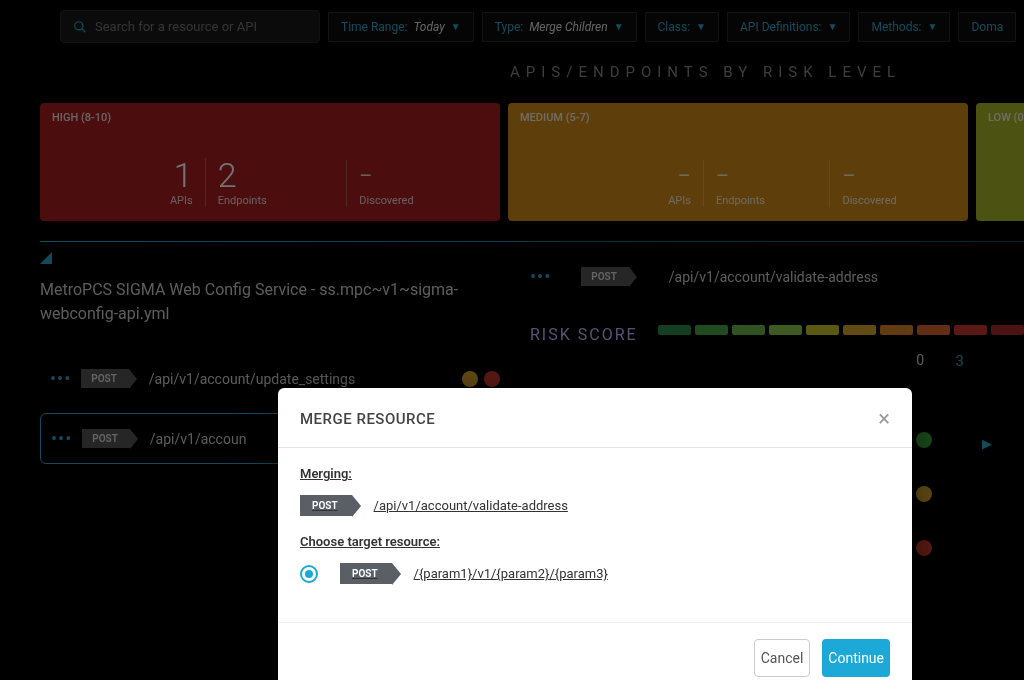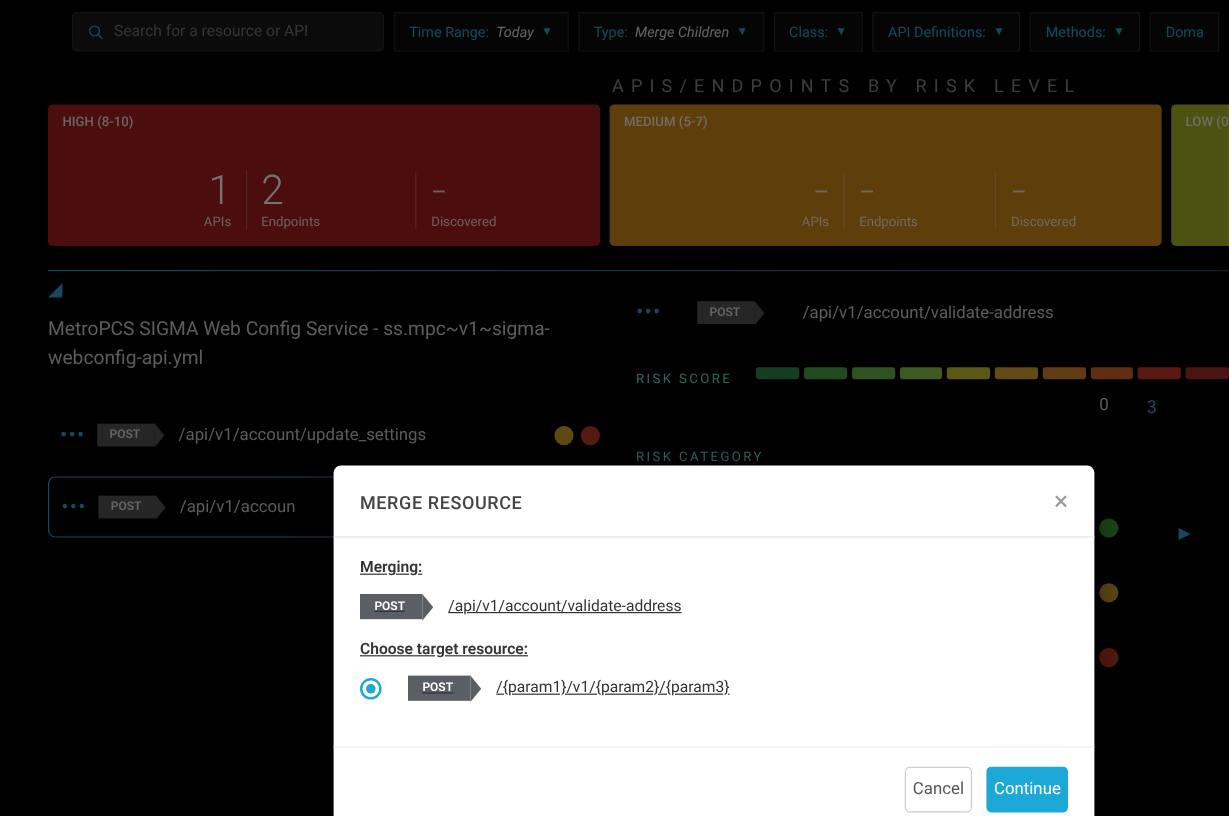--- a/index.html
+++ b/index.html
@@ -1,29 +1,29 @@
 <!DOCTYPE html>
 <html><head>
   <meta charset="utf-8">
   <style>
     * { margin: 0; padding: 0; box-sizing: border-box; font-family: -apple-system, BlinkMacSystemFont, 'Segoe UI', Roboto, sans-serif; }
     body { background: #000; width: 1024px; height: 680px; overflow: hidden; position: relative; color: #ccc; }
     .dim-overlay { position: absolute; top: 0; left: 0; right: 0; bottom: 0; background: rgba(0,0,0,0.55); z-index: 10; pointer-events: none; }
     
-    .top-bar { display: flex; gap: 8px; padding: 10px 40px 10px 60px; }
+    .top-bar { display: flex; gap: 8px; padding: 10px 40px 10px 60px; align-items: center; }
     .search-box { flex: 0 0 260px; background: #1a1a1a; border: 1px solid #2a2a2a; border-radius: 4px; padding: 8px 12px; display: flex; align-items: center; gap: 8px; }
     .search-box input { background: transparent; border: none; color: #666; font-size: 13px; outline: none; flex: 1; }
     .filter-chip { background: #0d0d0d; border: 1px solid #2a2a2a; border-radius: 1px; padding: 7px 12px; display: flex; align-items: center; gap: 6px; font-size: 12px; white-space: nowrap; }
     .filter-chip .label { color: #2da5c9; }
     .filter-chip .value { color: #ddd; font-style: italic; }
     .chev-down { color: #2da5c9; font-size: 10px; }
     
     .risk-title { letter-spacing: 6px; font-size: 15px; color: #888; padding: 10px 0 6px 510px; font-weight: 400; }
     
-    .risk-cards { display: flex; gap: 8px; padding: 0 0 0 40px; }
+    .risk-cards { display: flex; gap: 8px; padding: 0 0 0 40px; margin-top: 16px; }
     .risk-card { height: 118px; border-radius: 4px; position: relative; padding: 8px 12px; display: flex; flex-direction: column; }
     .risk-card.high { background: #a61e1e; flex: 0 0 460px; }
     .risk-card.medium { background: #d18b1a; flex: 0 0 460px; }
     .risk-card.low { background: #a8b528; flex: 0 0 60px; }
     .risk-card-header { font-size: 11px; color: rgba(255,255,255,0.85); font-weight: 500; }
     .risk-card-body { display: flex; flex: 1; align-items: flex-end; padding-bottom: 6px; }
     .risk-stat { flex: 1; border-left: 1px solid rgba(255,255,255,0.25); padding-left: 12px; display: flex; flex-direction: column; align-items: flex-start; }
     .risk-stat:first-child { border-left: none; }
     .risk-stat .num { font-size: 34px; font-weight: 300; color: #fff; line-height: 1; }
     .risk-stat .dash { font-size: 20px; color: rgba(255,255,255,0.8); line-height: 1.6; }
@@ -40,21 +40,21 @@
     
     .endpoint-row { display: flex; align-items: center; gap: 10px; padding: 14px 10px; position: relative; }
     .endpoint-row.selected { border: 1px solid #2da5c9; border-radius: 6px; margin-top: 10px; }
     .dots { color: #2da5c9; font-size: 18px; letter-spacing: 1px; cursor: pointer; }
     .method-badge { background: #555; color: #ddd; font-size: 10px; padding: 4px 12px 4px 10px; font-weight: 600; position: relative; }
     .method-badge::after { content: ''; position: absolute; right: -8px; top: 0; width: 0; height: 0; border-style: solid; border-width: 10px 0 10px 8px; border-color: transparent transparent transparent #555; }
     .endpoint-path { font-size: 14px; color: #ccc; margin-left: 10px; }
     .status-dots { display: flex; gap: 6px; margin-left: auto; }
     .status-dot { width: 16px; height: 16px; border-radius: 50%; }
     
-    .score-label { font-size: 11px; letter-spacing: 2px; color: #5eead4; margin: 24px 0 8px 0; }
+    .score-label { font-size: 16px; letter-spacing: 2px; color: #c4b5fd; margin: 24px 0 8px 0; }
     .score-bar { display: flex; gap: 4px; margin-bottom: 10px; }
     .score-seg { height: 10px; flex: 1; border-radius: 2px; }
     
     .right-dots-col { position: absolute; right: 92px; top: 432px; display: flex; flex-direction: column; gap: 38px; }
     .play-arrow { position: absolute; right: 32px; top: 436px; color: #2da5c9; font-size: 13px; }
     
     
     .modal { position: absolute; left: 278px; top: 388px; width: 634px; background: #fff; border-radius: 6px; box-shadow: 0 10px 40px rgba(0,0,0,0.5); z-index: 100; color: #333; }
     .modal-header { display: flex; justify-content: space-between; align-items: center; padding: 18px 22px 16px 22px; border-bottom: 1px solid #e5e5e5; }
     .modal-title { font-size: 15px; font-weight: 500; color: #444; letter-spacing: 0.5px; }

